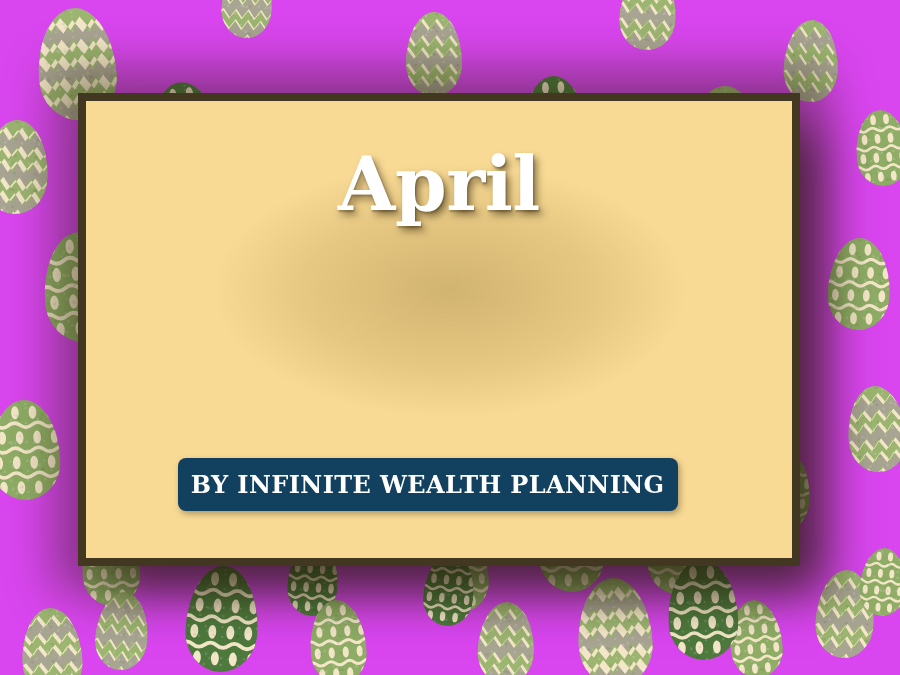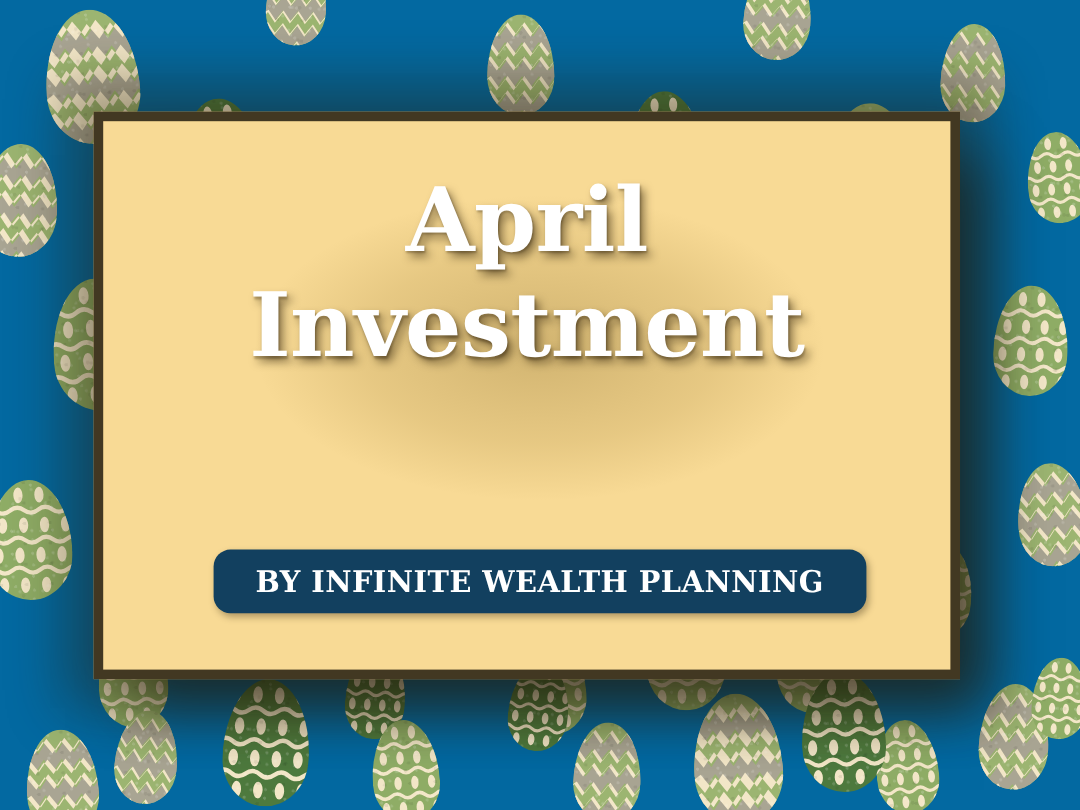--- a/index.html
+++ b/index.html
@@ -95,44 +95,44 @@
       4px 5px 7px rgba(45, 32, 10, 0.50),
       1px 2px 2px rgba(45, 32, 10, 0.35);
     white-space: nowrap;
   }
 
   
   #byline-banner {
     position: absolute;
     left: 178px;
     top: 458px;
-    width: 544px;
+    width: 500px;
     height: 53px;
     box-sizing: border-box;
-    border-radius: 14px;
+    border-radius: 8px;
     display: flex;
     align-items: center;
     justify-content: center;
     z-index: 6;
     box-shadow: 2px 3px 6px rgba(40, 28, 8, 0.35);
   }
   #byline-text {
     color: #FFFFFF;
     font-family: "DejaVu Serif", "Liberation Serif", serif;
     font-weight: bold;
     font-size: 25px;
     letter-spacing: 0.4px;
     white-space: nowrap;
     transform: scaleX(0.96);
   }
 </style>
 </head>
 <body>
 
-<div id="stage" style="background: #0369a1;">
+<div id="stage" style="background: #d946ef;">
 
   <div id="egg-pattern">
       <div class="egg" style="left: 38px; top: 8px; width: 78px; height: 112px; transform: rotate(-4deg);">
         <svg width="78" height="112" viewBox="0 0 78 112" style="position: absolute; inset: 0px;">
           <rect width="78" height="112" fill="#9CB571"></rect>
           <path d="M -4 18.307692307692307 L 5.75 11.846153846153847 L 15.5 24.769230769230766 L 25.25 11.846153846153847 L 35 24.769230769230766 L 44.75 11.846153846153847 L 54.5 24.769230769230766 L 64.25 11.846153846153847 L 74 24.769230769230766 L 83.75 11.846153846153847 L 93.5 24.769230769230766 L 90 37.261538461538464 L 76.25 30.800000000000004 L 66.5 43.723076923076924 L 56.75 30.800000000000004 L 47 43.723076923076924 L 37.25 30.800000000000004 L 27.5 43.723076923076924 L 17.75 30.800000000000004 L 8 43.723076923076924 L -1.75 30.800000000000004 L -11.5 43.723076923076924 Z" fill="#A9A593"></path>
           <path d="M -4 15.292307692307691 L 5.75 8.830769230769231 L 15.5 21.75384615384615 L 25.25 8.830769230769231 L 35 21.75384615384615 L 44.75 8.830769230769231 L 54.5 21.75384615384615 L 64.25 8.830769230769231 L 74 21.75384615384615 L 83.75 8.830769230769231 L 93.5 21.75384615384615 L 90 18.307692307692307 L 76.25 11.846153846153847 L 66.5 24.769230769230766 L 56.75 11.846153846153847 L 47 24.769230769230766 L 37.25 11.846153846153847 L 27.5 24.769230769230766 L 17.75 11.846153846153847 L 8 24.769230769230766 L -1.75 11.846153846153847 L -11.5 24.769230769230766 Z" fill="#F3E7C8"></path>
           <path d="M -4 37.261538461538464 L 5.75 30.800000000000004 L 15.5 43.723076923076924 L 25.25 30.800000000000004 L 35 43.723076923076924 L 44.75 30.800000000000004 L 54.5 43.723076923076924 L 64.25 30.800000000000004 L 74 43.723076923076924 L 83.75 30.800000000000004 L 93.5 43.723076923076924 L 90 40.27692307692308 L 76.25 33.81538461538462 L 66.5 46.73846153846154 L 56.75 33.81538461538462 L 47 46.73846153846154 L 37.25 33.81538461538462 L 27.5 46.73846153846154 L 17.75 33.81538461538462 L 8 46.73846153846154 L -1.75 33.81538461538462 L -11.5 46.73846153846154 Z" fill="#F3E7C8"></path>
           <path d="M -4 56 L 5.75 49.53846153846154 L 15.5 62.46153846153846 L 25.25 49.53846153846154 L 35 62.46153846153846 L 44.75 49.53846153846154 L 54.5 62.46153846153846 L 64.25 49.53846153846154 L 74 62.46153846153846 L 83.75 49.53846153846154 L 93.5 62.46153846153846 L 90 74.95384615384616 L 76.25 68.49230769230769 L 66.5 81.41538461538462 L 56.75 68.49230769230769 L 47 81.41538461538462 L 37.25 68.49230769230769 L 27.5 81.41538461538462 L 17.75 68.49230769230769 L 8 81.41538461538462 L -1.75 68.49230769230769 L -11.5 81.41538461538462 Z" fill="#A9A593"></path>
           <path d="M -4 52.98461538461538 L 5.75 46.52307692307692 L 15.5 59.44615384615384 L 25.25 46.52307692307692 L 35 59.44615384615384 L 44.75 46.52307692307692 L 54.5 59.44615384615384 L 64.25 46.52307692307692 L 74 59.44615384615384 L 83.75 46.52307692307692 L 93.5 59.44615384615384 L 90 56 L 76.25 49.53846153846154 L 66.5 62.46153846153846 L 56.75 49.53846153846154 L 47 62.46153846153846 L 37.25 49.53846153846154 L 27.5 62.46153846153846 L 17.75 49.53846153846154 L 8 62.46153846153846 L -1.75 49.53846153846154 L -11.5 62.46153846153846 Z" fill="#F3E7C8"></path>
@@ -897,20 +897,19 @@
     </div>
 
   <div id="frame-glow"></div>
 
   <div id="frame-card" style="background: rgb(248, 218, 149); border-color: rgba(26, 20, 8, 0.82);"></div>
 
   <div id="title-vignette"></div>
 
   <div id="title-block">
     <div class="title-line" style="color: rgb(255, 255, 255);">April</div>
-    <div class="title-line" style="color: rgb(255, 255, 255);">Investment</div>
   </div>
 
   <div id="byline-banner" style="background: rgb(18, 64, 95);">
     <span id="byline-text">BY INFINITE WEALTH PLANNING</span>
   </div>
 
 </div>
 
 </body></html>

